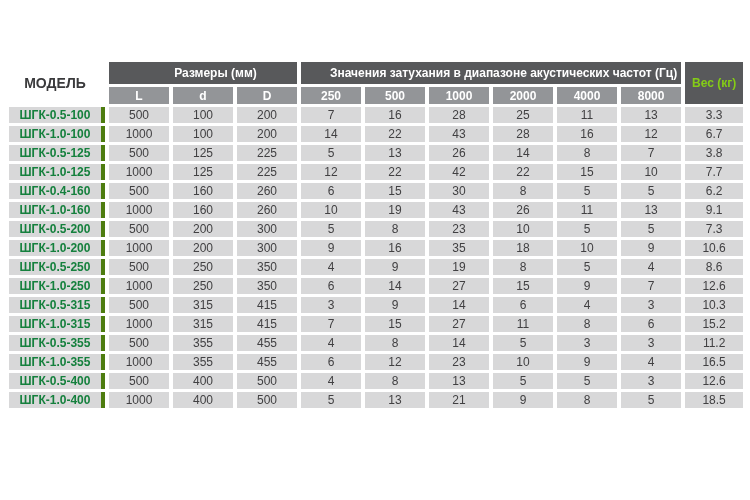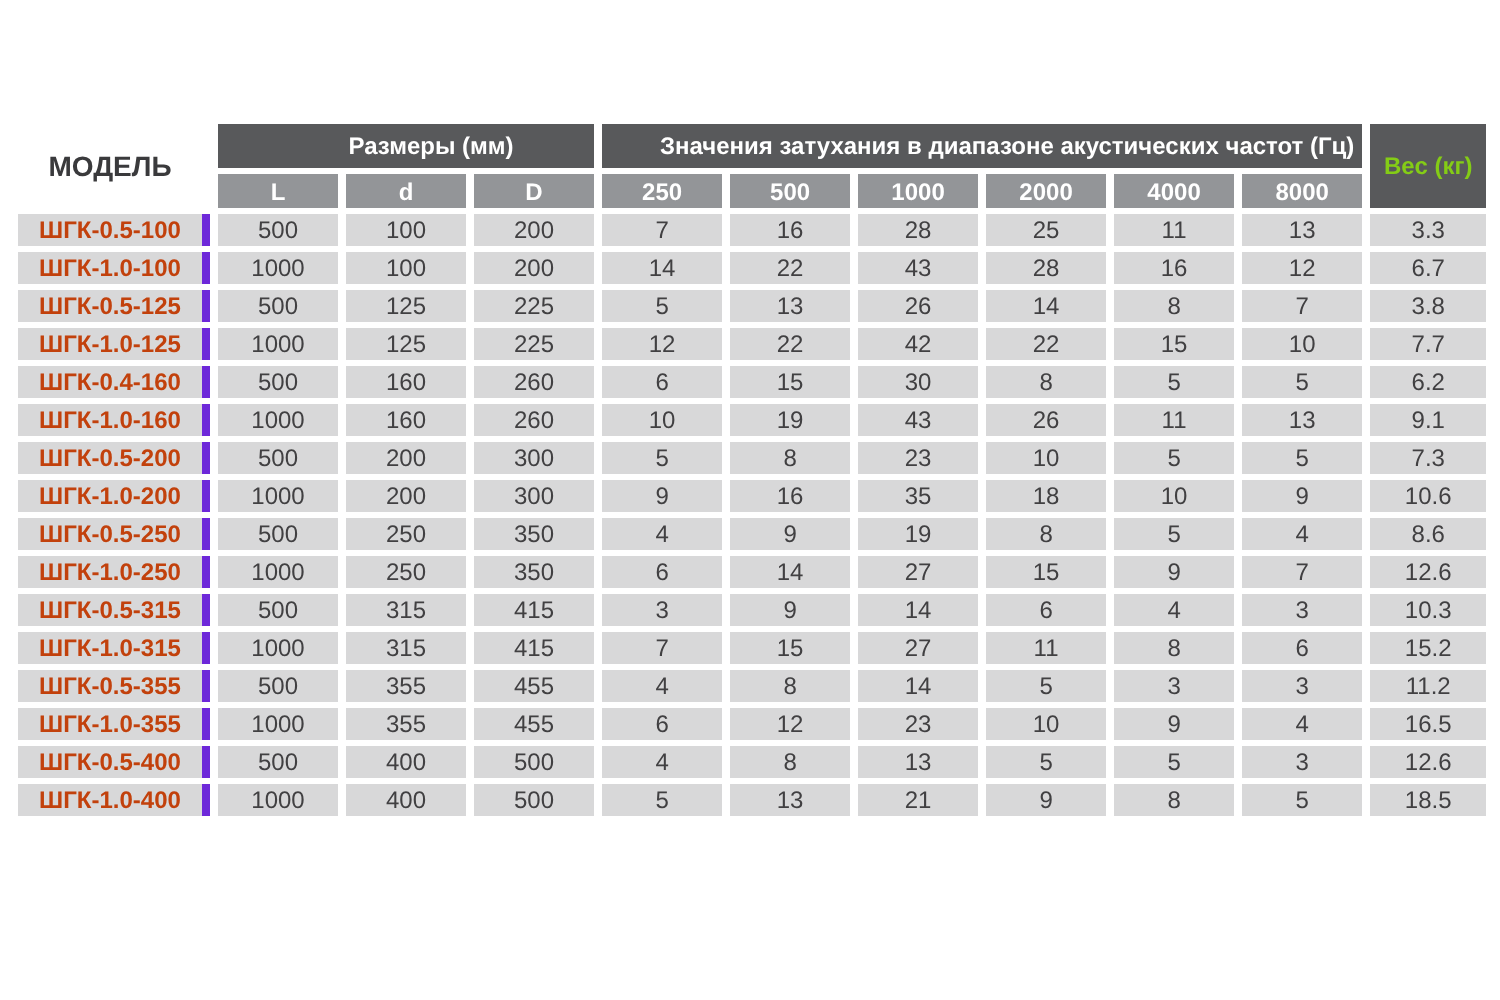--- a/index.html
+++ b/index.html
@@ -62,22 +62,22 @@
     height: 17px;
   }
   td {
     background: #d8d8d9;
     color: #414042;
     font-size: 12px;
     height: 16px;
   }
   td.model-cell {
     font-weight: bold;
-    color: #c2410c;
-    border-right: 4px solid #6d28d9;
+    color: #15803d;
+    border-right: 4px solid #4d7c0f;
   }
 </style>
 </head>
 <body>
 
 <div class="canvas">
   <table class="spec-table">
     <colgroup>
       <col style="width:96px">
       <col style="width:60px">

